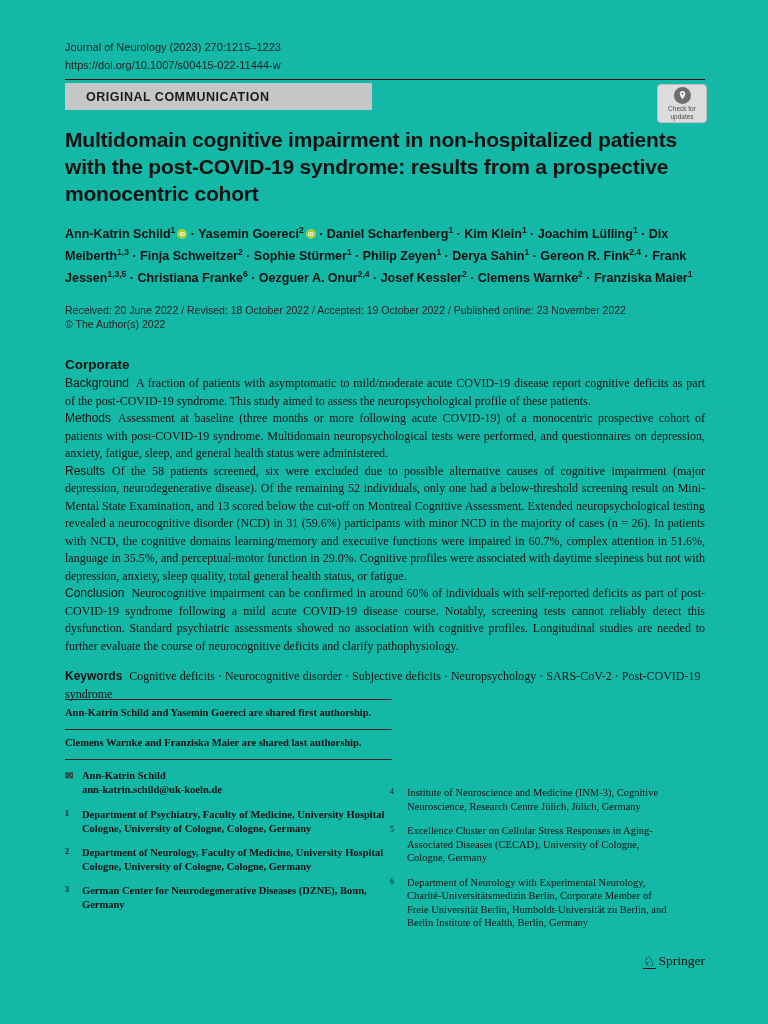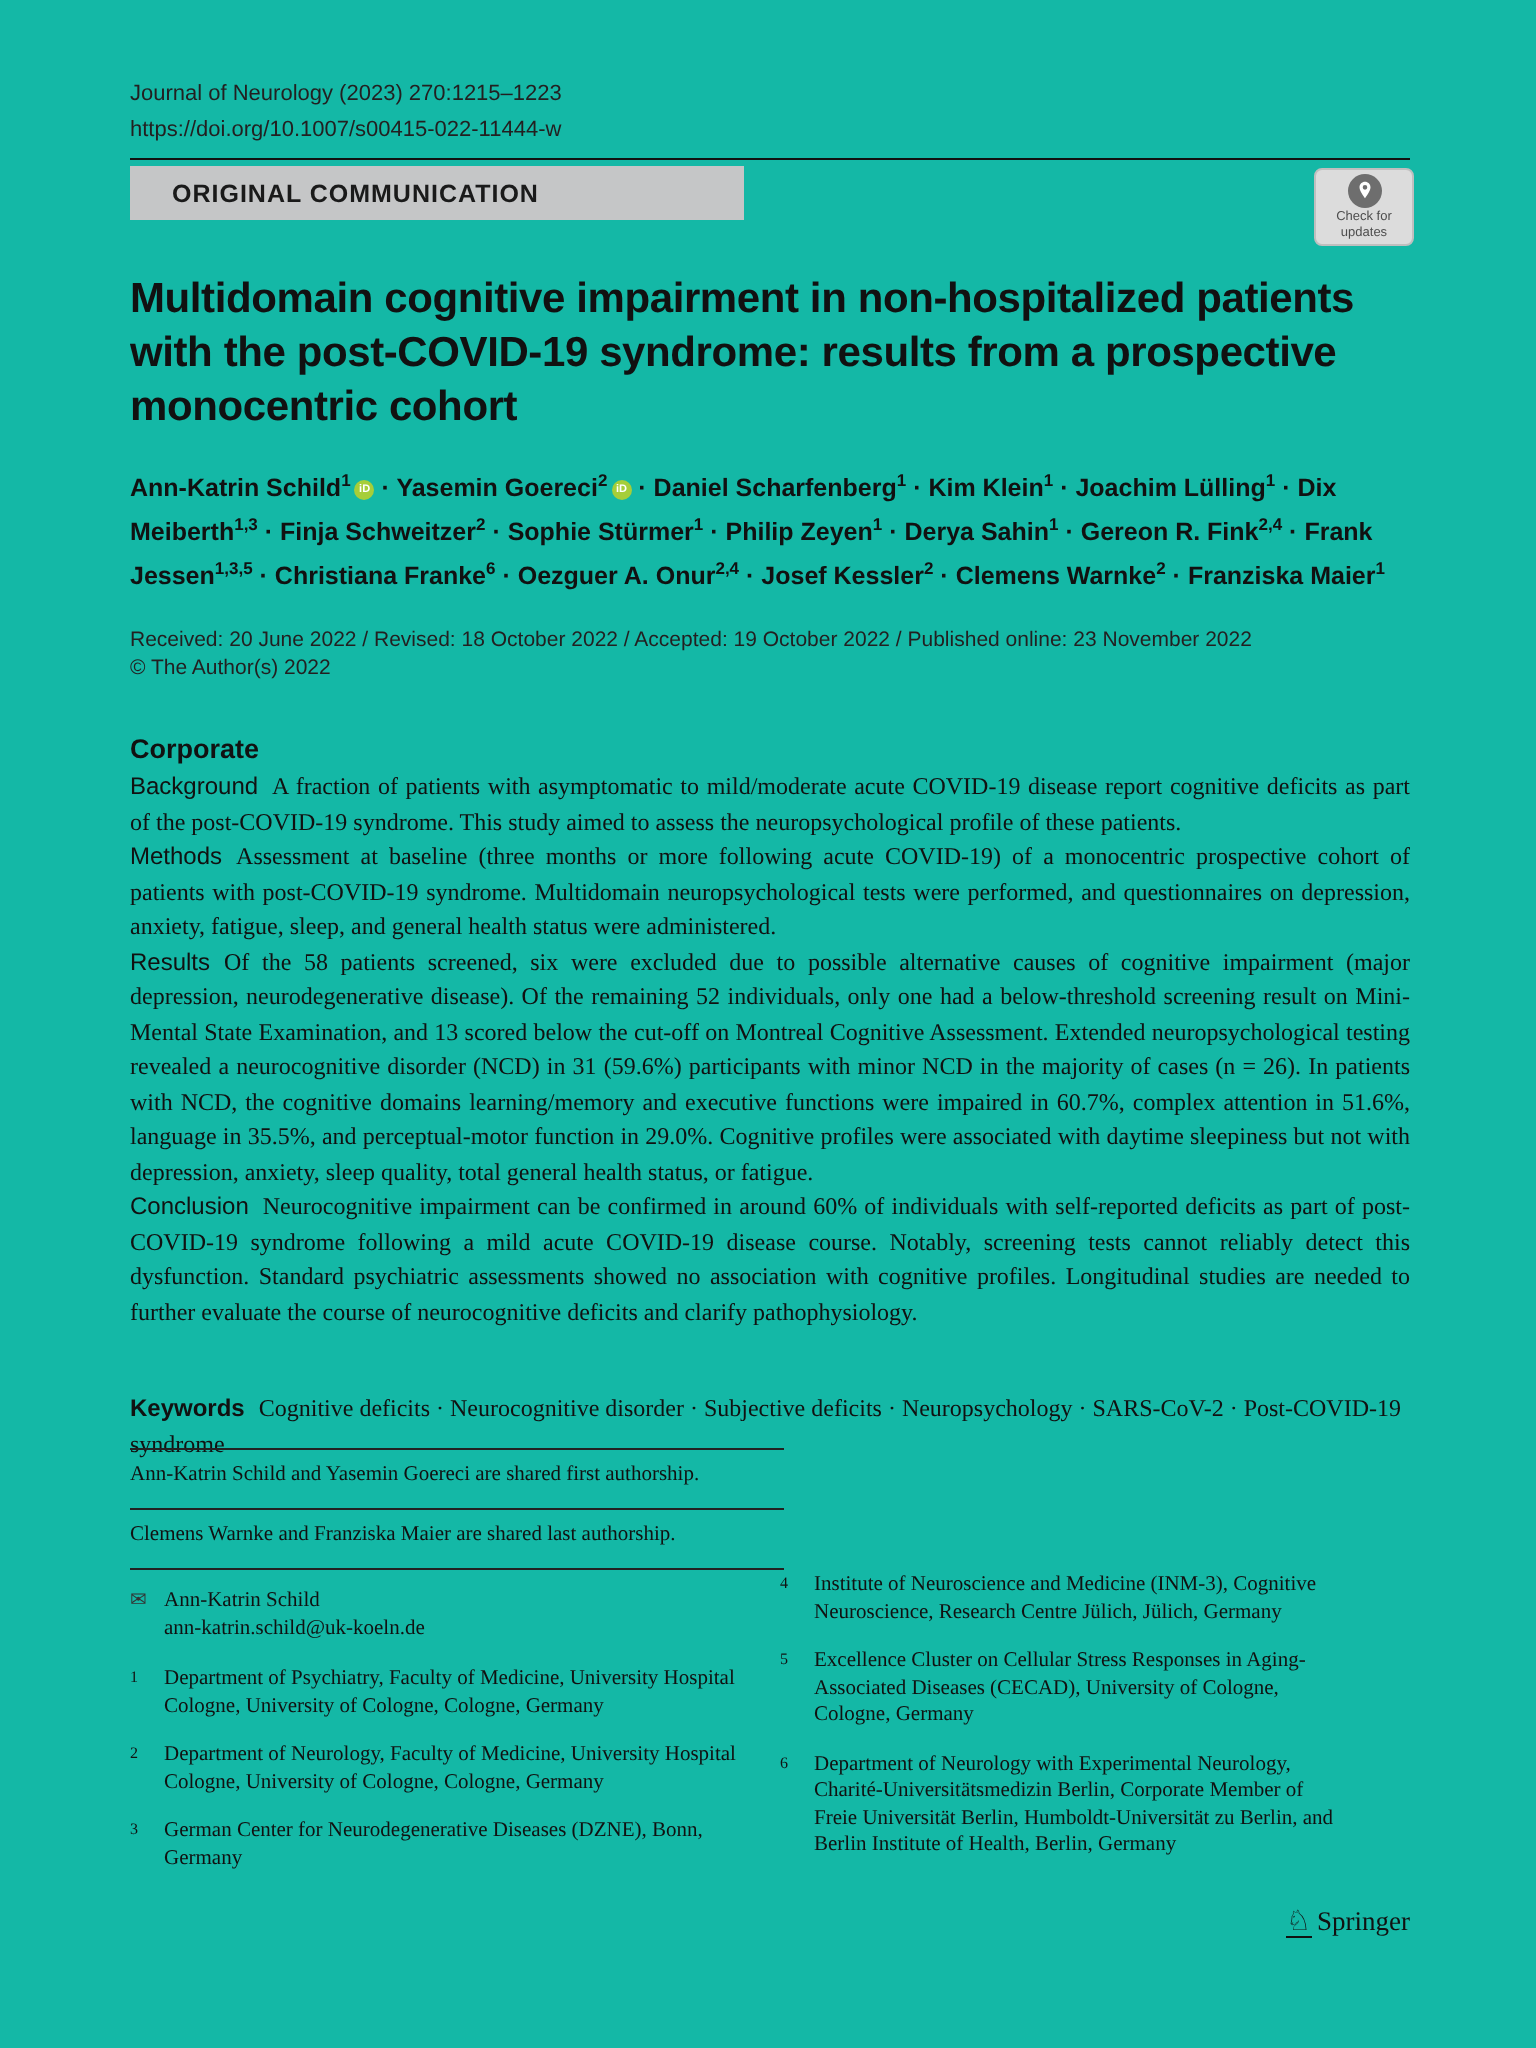--- a/index.html
+++ b/index.html
@@ -36,21 +36,21 @@
   .check-circle {
     width: 17px; height: 17px; border-radius: 50%;
     background: #6e6e6e; margin-top: 2px;
     display: flex; align-items: center; justify-content: center;
   }
   .check-circle svg { width: 11px; height: 11px; }
   .check-text { font-size: 6.5px; line-height: 7.5px; color: #4d4d4d; text-align: center; margin-top: 1px; }
 
   
   .title {
-    margin-top: 26px; font-size: 21px; line-height: 27px;
+    margin-top: 16px; font-size: 21px; line-height: 27px;
     font-weight: bold; color: #111; letter-spacing: -0.2px;
   }
   .authors { margin-top: 14px; font-size: 12.5px; font-weight: bold; line-height: 18px; color: #111; }
   .authors sup { font-size: 8.5px; }
   .dot { font-weight: bold; }
   .orcid {
     display: inline-block; width: 10px; height: 10px; border-radius: 50%;
     background: #a6ce39; color: #fff; font-size: 5.5px; font-weight: bold;
     text-align: center; line-height: 10px; vertical-align: 2px; margin-left: 2px;
     cursor: pointer;
@@ -59,25 +59,25 @@
   .copyright { font-size: 10.5px; line-height: 14px; color: #231f20; }
 
   
   .abstract-heading { margin-top: 26px; font-size: 13.5px; font-weight: bold; color: #111; }
   .abs-p {
     font-family: "Liberation Serif", serif;
     font-size: 12px; line-height: 17.5px; text-align: justify; color: #111;
   }
   .abs-p:first-of-type { margin-top: 3px; }
   .abs-label { font-family: "Liberation Sans", sans-serif; font-weight: normal; font-size: 12px; margin-right: 7px; }
-  .keywords { margin-top: 31px; font-family: "Liberation Serif", serif; font-size: 12px; line-height: 17.5px; text-align: left; color: #111; }
+  .keywords { margin-top: 13px; font-family: "Liberation Serif", serif; font-size: 12px; line-height: 17.5px; text-align: left; color: #111; }
   .kw-label { font-family: "Liberation Sans", sans-serif; font-weight: bold; margin-right: 7px; }
 
   
-  .footnotes-left { position: absolute; left: 65px; top: 724px; width: 327px; font-family: "Liberation Serif", serif; }
+  .footnotes-left { position: absolute; left: 65px; top: 699px; width: 327px; font-family: "Liberation Serif", serif; font-weight: bold; }
   .fn-rule { border-top: 1px solid #222; }
   .fn-note { font-size: 10.5px; line-height: 13px; color: #111; padding: 6px 0 10px 0; }
   .correspondence { margin-top: 9px; display: flex; font-size: 10.5px; line-height: 14px; }
   .mail-icon { width: 17px; font-size: 10px; color: #333; }
   .corr-name { color: #111; }
   .corr-email { color: #111; text-decoration: none; display: inline-block; }
   .affil { display: flex; margin-top: 11px; font-size: 10.5px; line-height: 13.5px; color: #111; }
   .affil-num { width: 17px; flex: 0 0 17px; font-size: 8px; line-height: 11px; }
   .affil-text { flex: 1; }
   .footnotes-right { position: absolute; left: 390px; top: 786px; width: 285px; font-family: "Liberation Serif", serif; }

